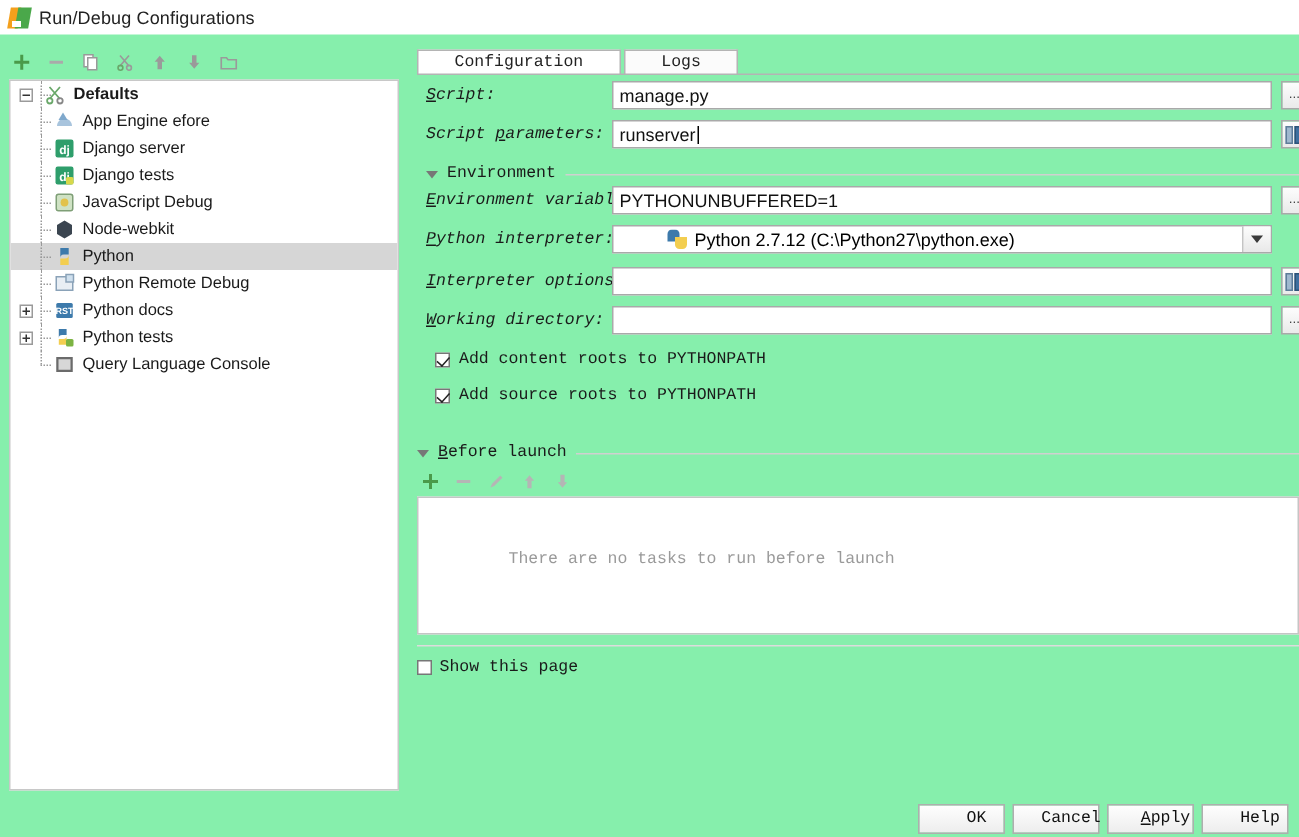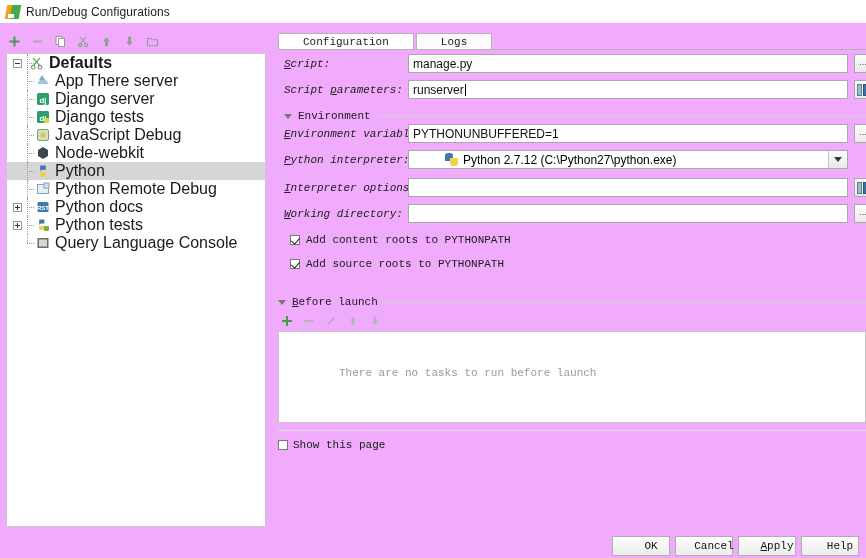--- a/index.html
+++ b/index.html
@@ -3,21 +3,21 @@
 <meta charset="utf-8">
 <style>
   html,body{margin:0;padding:0;}
   body{
     width:866px;height:558px;overflow:hidden;
     background:#f0f0f0;
     font-family:"Liberation Sans", sans-serif;
     font-size:12px;color:#000;
     -webkit-font-smoothing:antialiased;
   }
-  .app{position:relative;width:866px;height:558px;background:#f0abfc;}
+  .app{position:relative;width:866px;height:558px;background:#86efac;}
 
   
   .titlebar{position:absolute;left:0;top:0;width:866px;height:23px;background:#fff;
     display:flex;align-items:center;padding-left:6px;box-sizing:border-box;}
   .titlebar .ttl{font-size:12px;color:#222;margin-left:6px;letter-spacing:.1px;}
   .pycharm-ico{width:14px;height:14px;position:relative;flex:0 0 auto;}
   .pycharm-ico i{position:absolute;display:block;}
   .pycharm-ico .a{left:0;top:0;width:7px;height:14px;background:#f4a01c;transform:skewX(-10deg);}
   .pycharm-ico .b{left:5px;top:0;width:9px;height:14px;background:#4aa84a;transform:skewX(-10deg);}
   .pycharm-ico .c{left:2px;top:9px;width:6px;height:4px;background:#fff;}
@@ -34,21 +34,21 @@
     background:#fff;border:1px solid #c8c8c8;box-sizing:border-box;overflow:hidden;}
   .row{height:18px;display:flex;align-items:center;font-size:12px;color:#1a1a1a;
     white-space:nowrap;position:relative;padding-left:4px;box-sizing:border-box;}
   .row.sel{background:#d6d6d6;}
   .row .exp{width:12px;height:12px;flex:0 0 auto;display:flex;align-items:center;justify-content:center;}
   .row .guide{width:12px;flex:0 0 auto;height:18px;position:relative;}
   .row .guide:before{content:"";position:absolute;left:4px;top:0;bottom:0;border-left:1px dotted #999;}
   .row .guide.last:before{bottom:9px;}
   .row .guide:after{content:"";position:absolute;left:4px;top:9px;width:7px;border-top:1px dotted #999;}
   .row .ico{width:16px;height:16px;flex:0 0 auto;margin-right:4px;position:relative;}
-  .row .lbl{font-size:16px;}
+  .row .lbl{font-size:11px;}
   .row.root .lbl{font-weight:bold;}
   .expbox{width:9px;height:9px;border:1px solid #9a9a9a;background:#fff;position:relative;box-sizing:border-box;}
   .expbox:before{content:"";position:absolute;left:1px;right:1px;top:3px;border-top:1px solid #333;}
   .expbox.plus:after{content:"";position:absolute;top:1px;bottom:1px;left:3px;border-left:1px solid #333;}
 
   
   .right{position:absolute;left:272px;top:28px;width:594px;height:500px;}
 
   .tabs{position:absolute;left:6px;top:4px;height:18px;display:flex;align-items:flex-end;}
   .tab{height:17px;border:1px solid #b4b4b4;border-bottom:none;background:#fbfbfb;
@@ -197,21 +197,21 @@
 
     <div class="row">
       <span class="exp"></span>
       <span class="guide"></span>
       <span class="ico">
         <svg width="16" height="16" viewBox="0 0 16 16">
           <path d="M3 11c0-3 2.5-5 5-5s5 2 5 5z" fill="#a8c4dd"></path>
           <path d="M7 2l3 5H4z" fill="#7fa8cc"></path>
         </svg>
       </span>
-      <span class="lbl">App There server</span>
+      <span class="lbl">App Engine efore</span>
     </div>
 
     <div class="row">
       <span class="exp"></span>
       <span class="guide"></span>
       <span class="ico">
         <svg width="16" height="16" viewBox="0 0 16 16">
           <rect x="2" y="2" width="12" height="12" rx="1.5" fill="#2e9e6b"></rect>
           <text x="8" y="11.5" font-size="8" font-family="Liberation Sans" font-weight="bold" fill="#fff" text-anchor="middle">dj</text>
         </svg>

